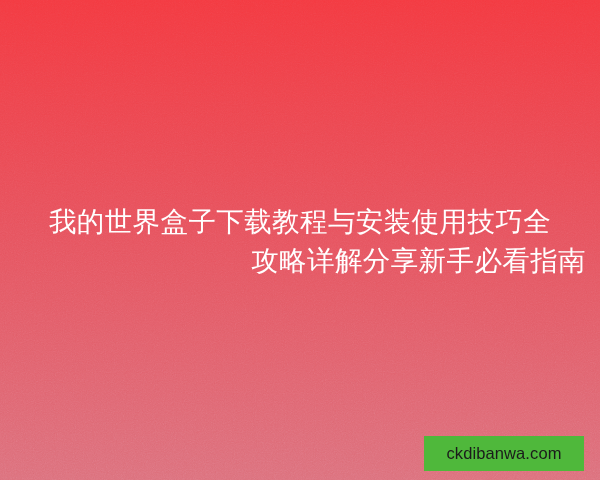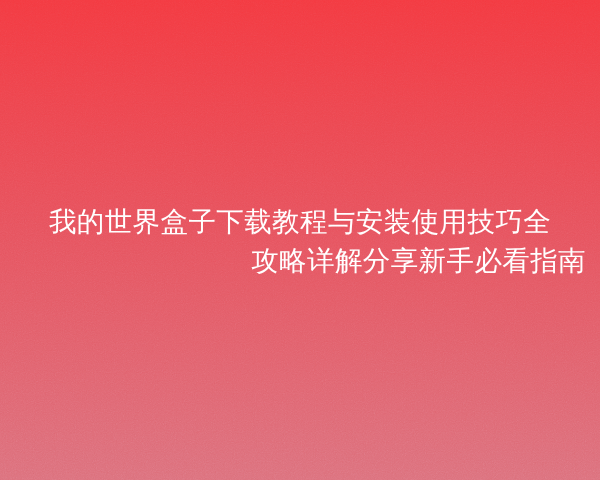--- a/index.html
+++ b/index.html
@@ -109,14 +109,17 @@
                 0 0 0 0.6 0"></feColorMatrix>
     </filter>
     <rect width="600" height="480" filter="url(#noiseFilterB)"></rect>
   </svg>
 
   <div id="title-block">
     <span class="title-line" style="color: rgb(255, 255, 255);">我的世界盒子下载教程与安装使用技巧全</span>
     <span class="title-line" style="color: rgb(255, 255, 255); text-align: right;">攻略详解分享新手必看指南</span>
   </div>
 
+  <div id="watermark" style="background: rgb(79, 184, 59);">
+    <span id="watermark-text" style="color: rgb(27, 27, 27);">ckdibanwa.com</span>
+  </div>
 
 </div>
 
 </body></html>

